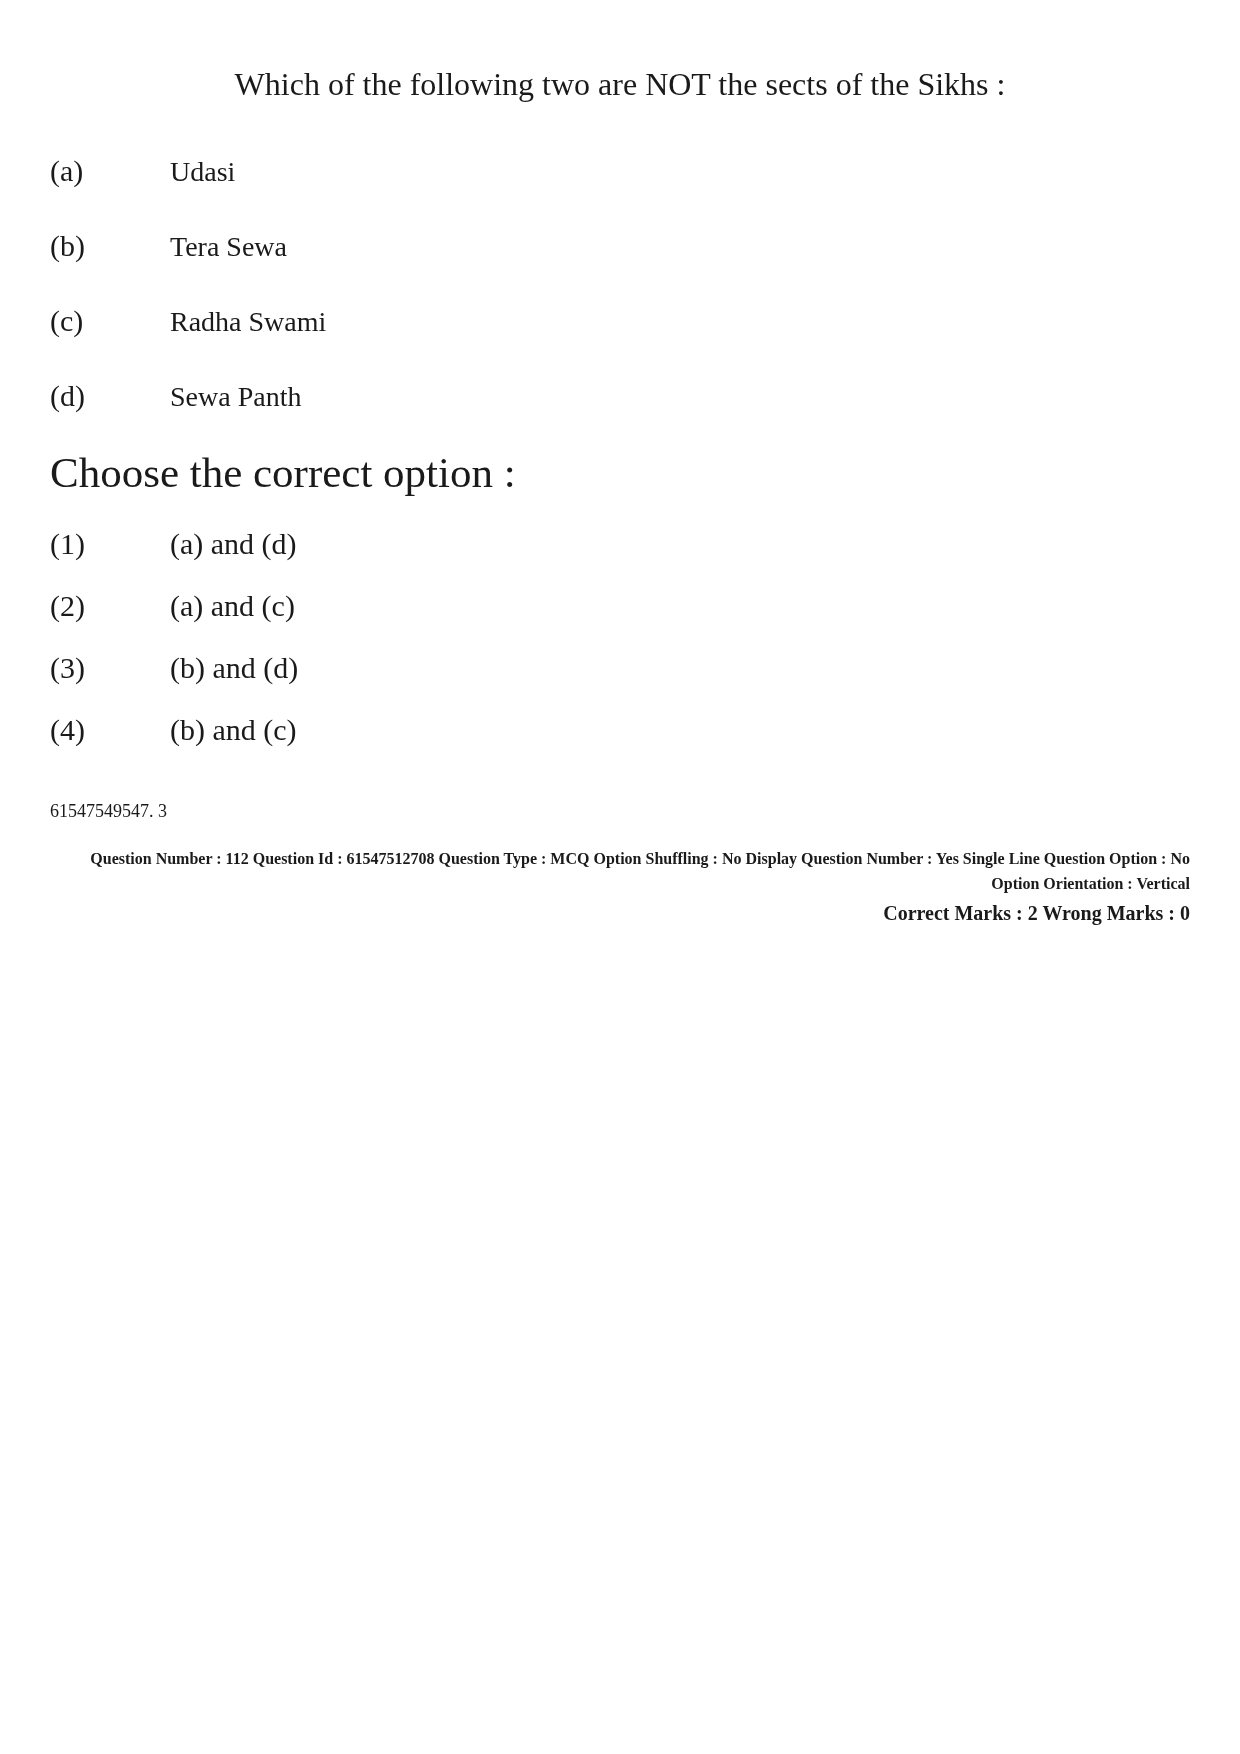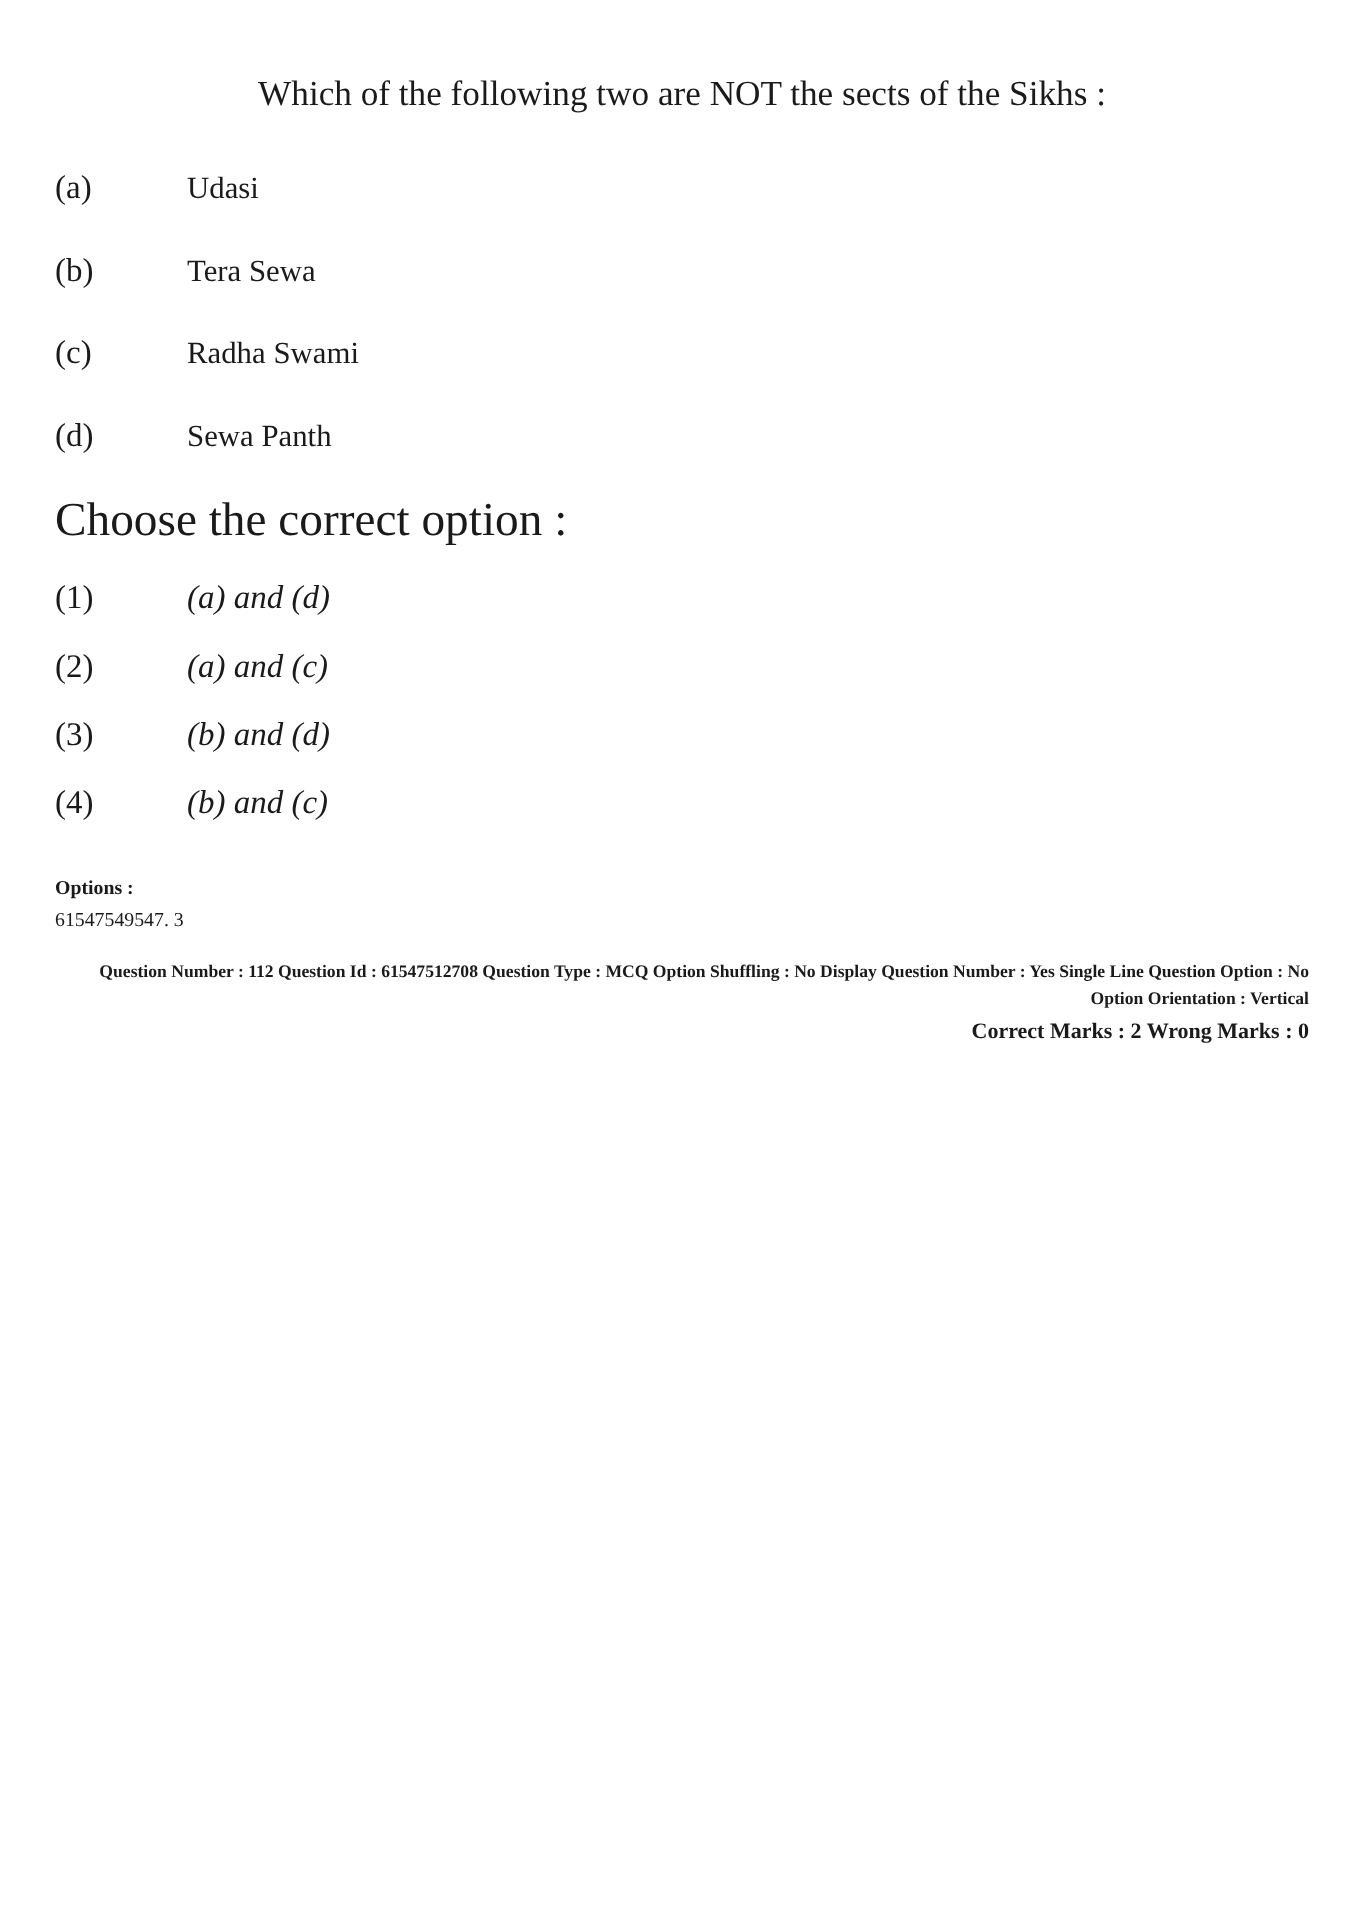--- a/index.html
+++ b/index.html
@@ -55,21 +55,20 @@
       font-size: 30px;
     }
 
     .answer-option-label {
       min-width: 120px;
       font-size: 30px;
     }
 
     .answer-option-value {
       font-size: 30px;
-      font-style: italic;
     }
 
     .options-section {
       margin-top: 50px;
       margin-bottom: 10px;
     }
 
     .options-label {
       font-size: 18px;
       font-weight: bold;
@@ -138,20 +137,19 @@
     <span class="answer-option-label">(3)</span>
     <span class="answer-option-value">(b) and (d)</span>
   </div>
   <div class="answer-option-row">
     <span class="answer-option-label">(4)</span>
     <span class="answer-option-value">(b) and (c)</span>
   </div>
 </div>
 
 <div class="options-section">
-  <div class="options-label">Options :</div>
   <div class="options-code-row">61547549547. 3</div>
 </div>
 
 <div class="meta-section">
   <div class="meta-text">Question Number : 112  Question Id : 61547512708  Question Type : MCQ  Option Shuffling : No  Display Question Number : Yes  Single Line Question Option : No  Option Orientation : Vertical</div>
   <div class="marks-text">Correct Marks : 2  Wrong Marks : 0</div>
 </div>
 
 </body></html>

